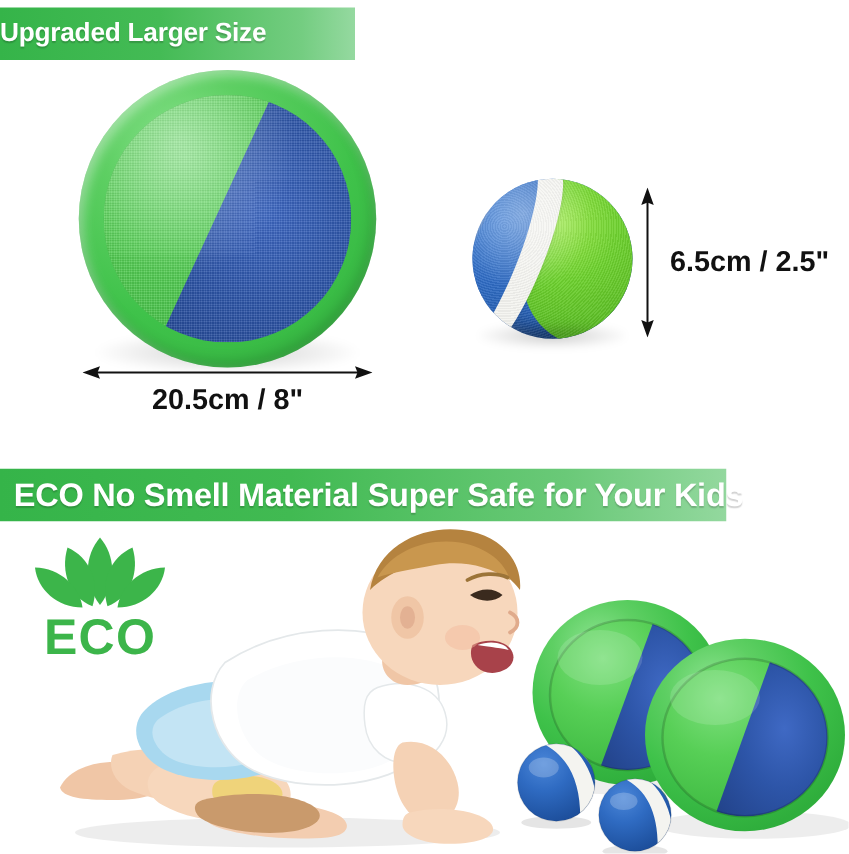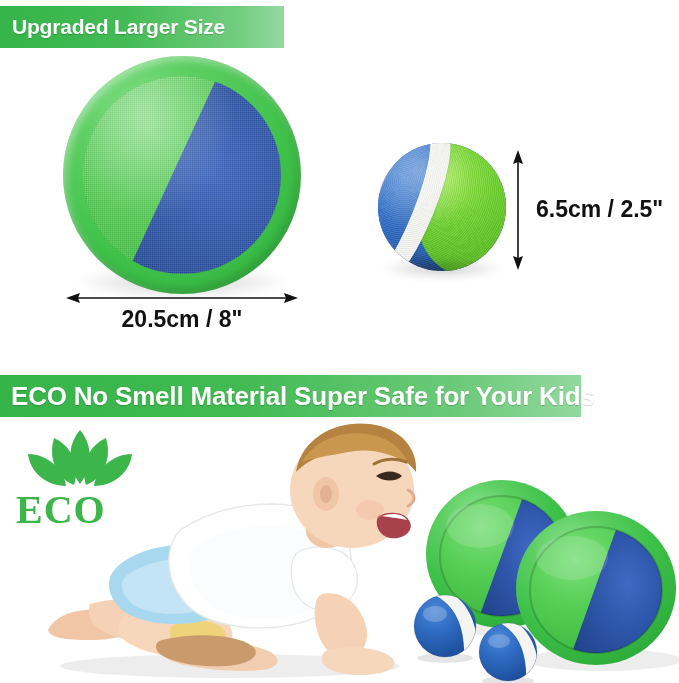--- a/index.html
+++ b/index.html
@@ -20,21 +20,21 @@
     position:absolute;
     display:flex; align-items:center;
     color:#ffffff;
     font-weight:bold;
     letter-spacing:-0.2px;
     text-shadow:0 1px 1px rgba(0,0,0,0.18);
     white-space:nowrap;
   }
   #banner-1 {
     left:0; top:6px; width:284px; height:42px;
-    padding-left:12px;
+    padding-left:0;
     font-size:21px;
     background:linear-gradient(90deg,#35b449 0%,#44bb55 45%,#74cd81 85%,#95d9a0 100%);
   }
   #banner-2 {
     left:0; top:375px; width:581px; height:42px;
     padding-left:11px;
     font-size:26px;
     background:linear-gradient(90deg,#35b449 0%,#41ba52 40%,#6ac978 78%,#93d89e 100%);
   }
 
@@ -157,22 +157,23 @@
     white-space:nowrap;
   }
 
   
   #eco-logo {
     position:absolute; left:16px; top:428px;
     width:128px; height:108px;
   }
   #eco-text {
     position:absolute; left:0; top:62px; width:100%;
+    text-align:center;
     font-size:40px; font-weight:bold; color:#3cb54a;
-    letter-spacing:1px; line-height:1;font-family:Liberation Serif, serif;
+    letter-spacing:1px; line-height:1;
   }
 
   
   #baby-photo {
     position:absolute; left:30px; top:418px;
     width:392px; height:265px;
   }
 
   
   #cluster {

